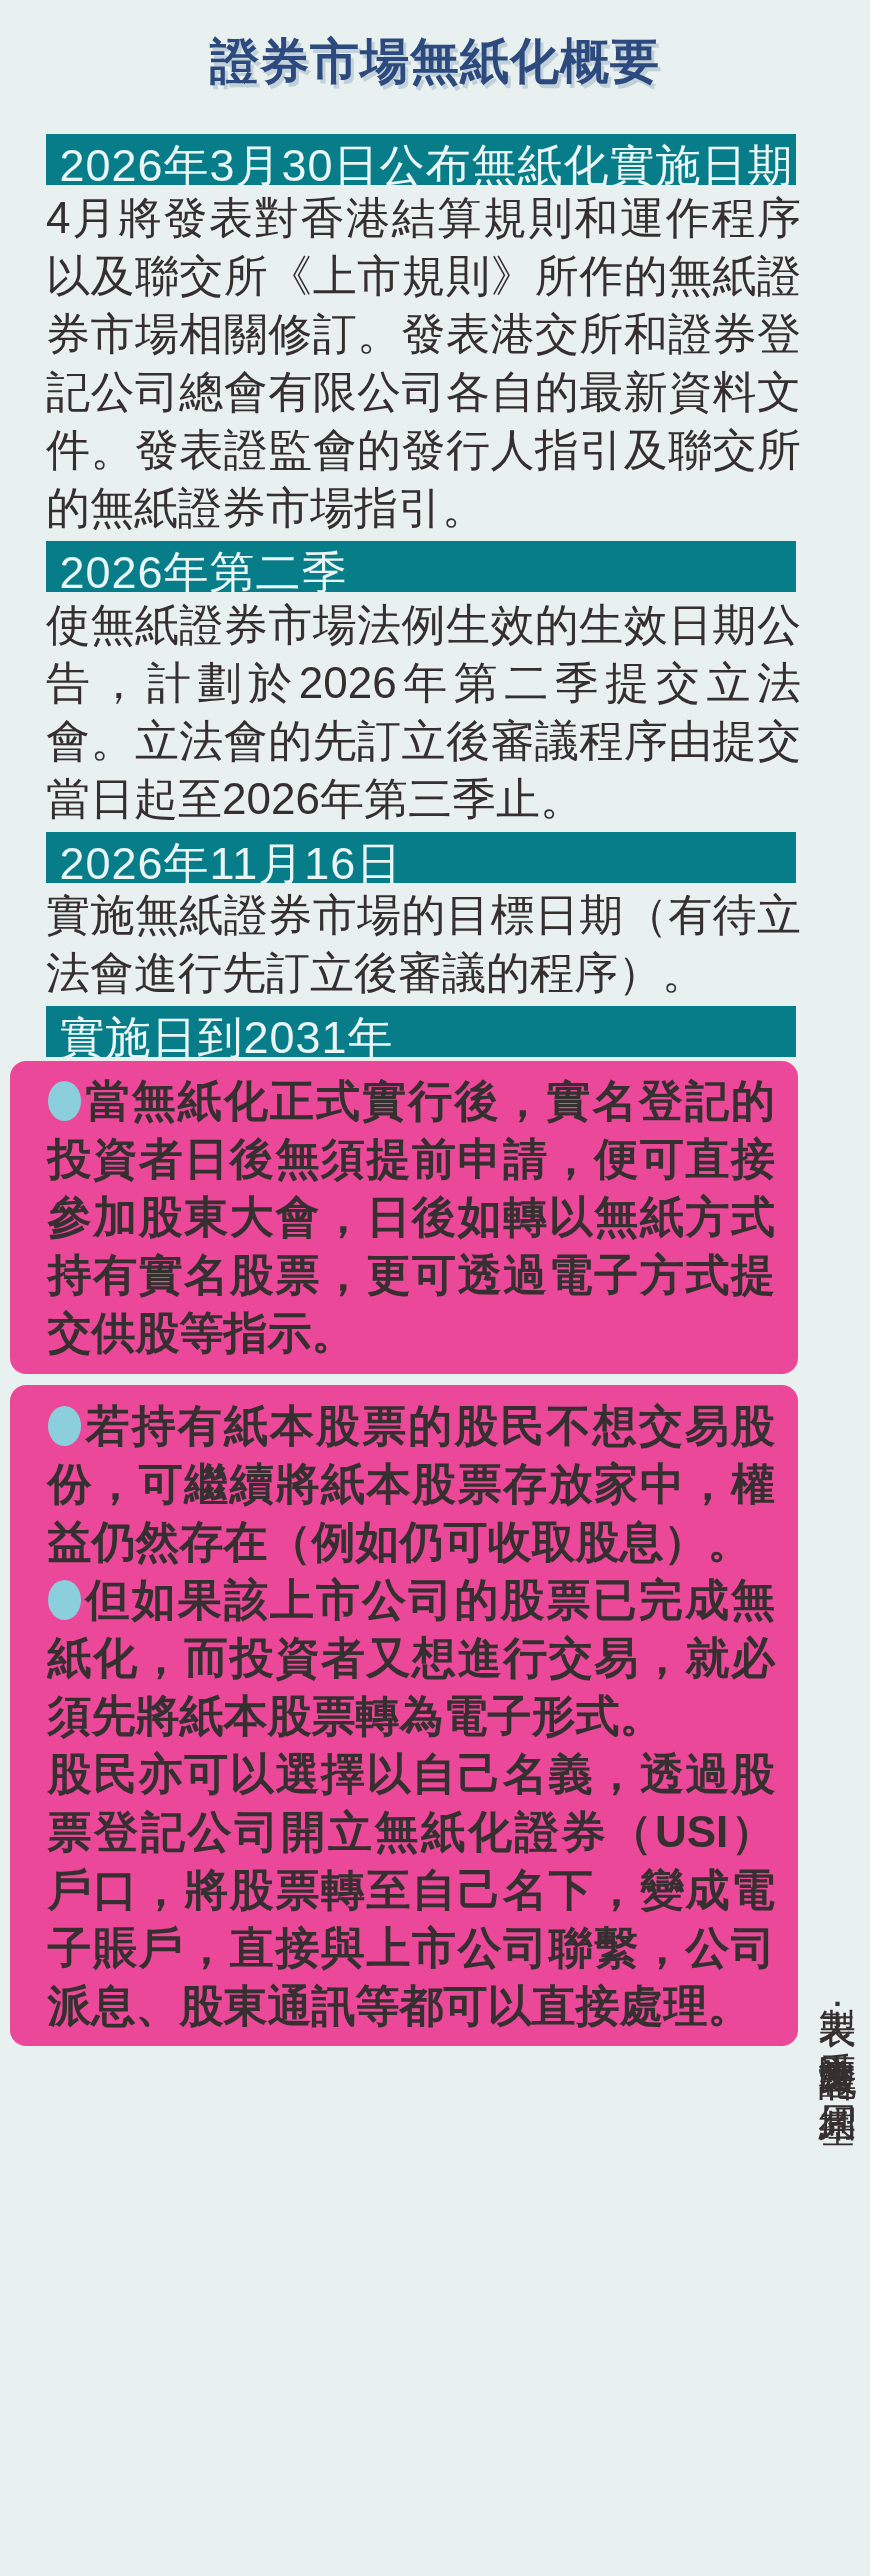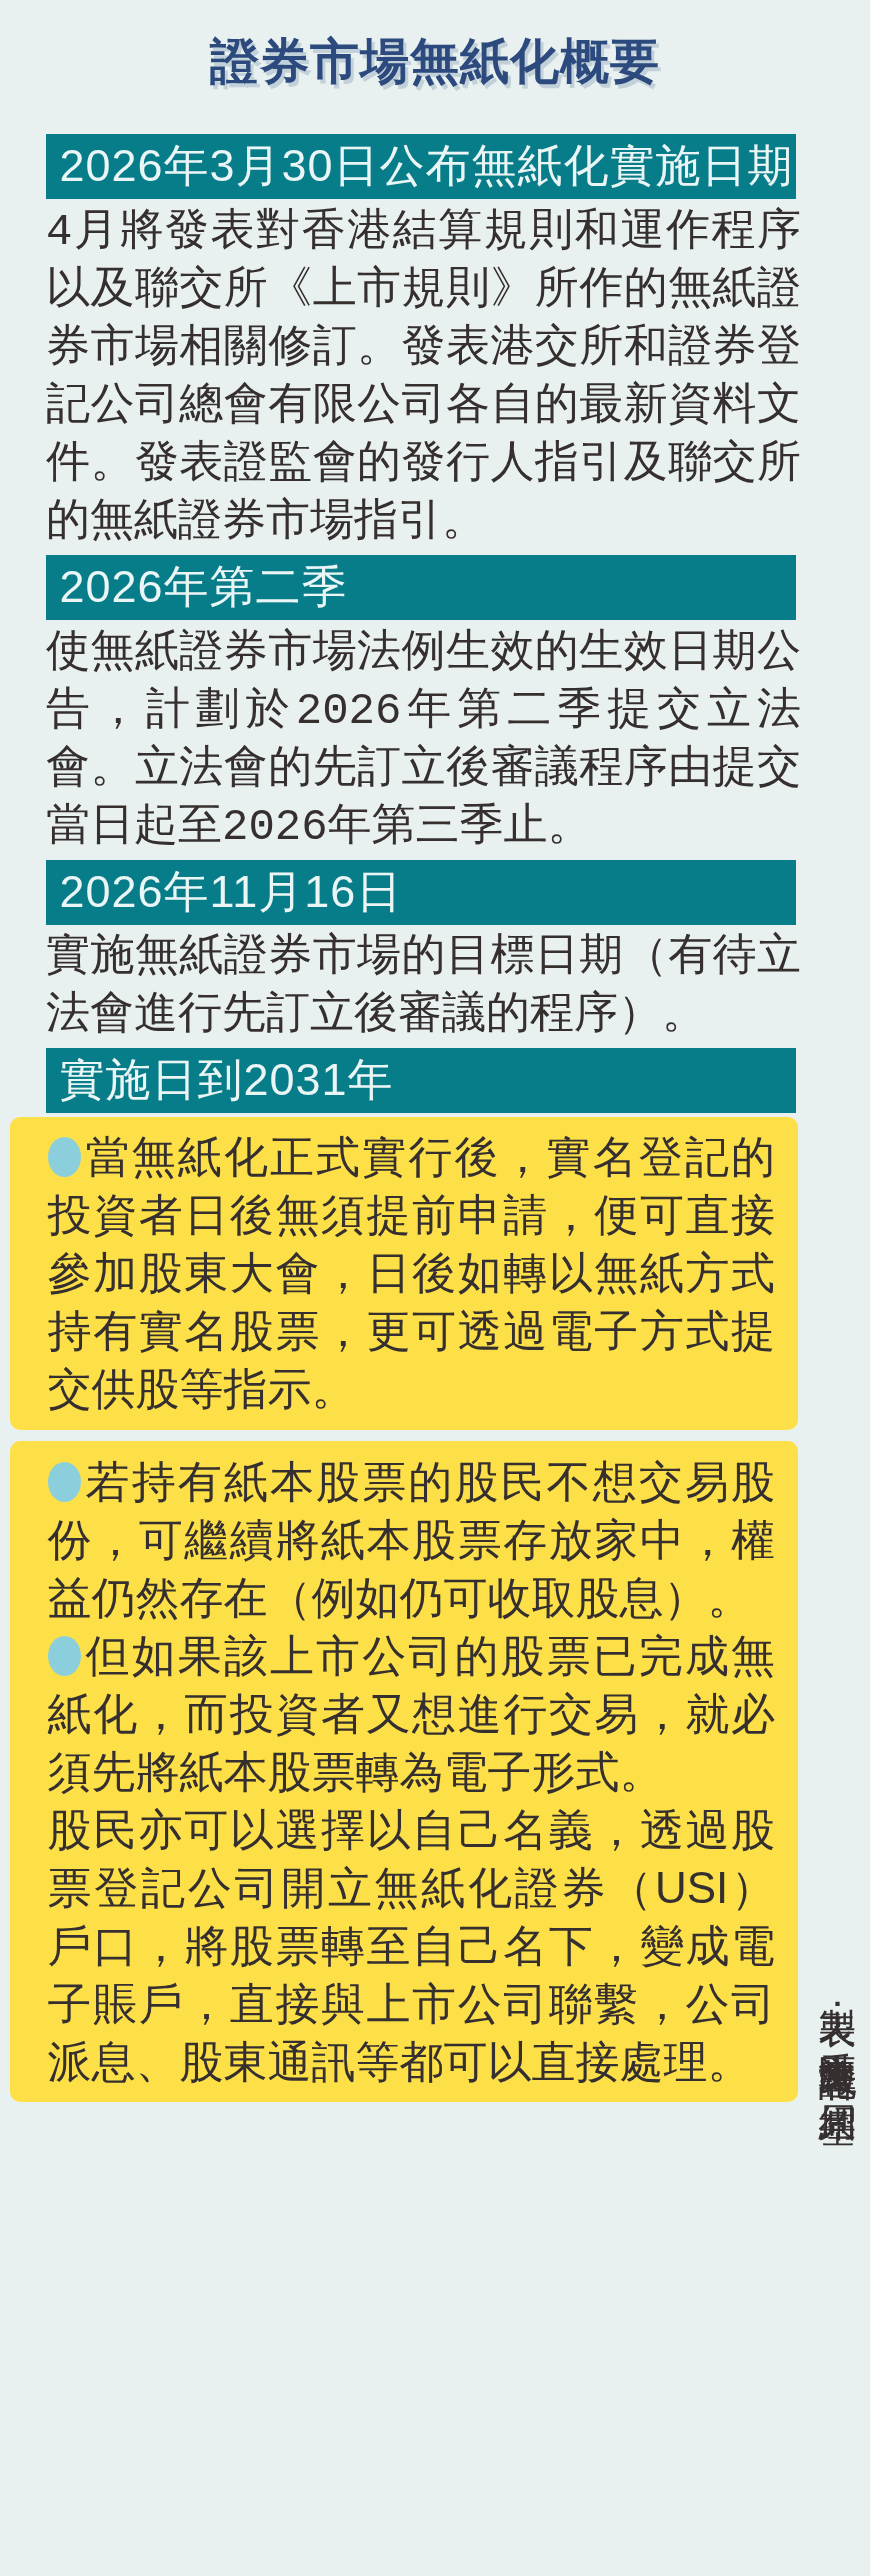--- a/index.html
+++ b/index.html
@@ -20,48 +20,48 @@
     font-size: 49px;
     line-height: 96px;
     font-weight: 900;
     color: #2c4a7d;
     letter-spacing: 1px;
     text-shadow: 2.9px 3.8px 0 rgba(122, 150, 178, 0.35);
     white-space: nowrap;
   }
   .section-header {
     margin: 0 74px 0 46px;
-    height: 65px;
+    height: 51px;
     background: #087d8a;
     color: #eaf5f5;
     font-size: 45px;
     line-height: 63px;
     padding-left: 13.4px;
     font-weight: 400;
     letter-spacing: 1px;
     white-space: nowrap;
     overflow: hidden;
   }
   .section-body {
     margin: 3.8px 69px 3.8px 46px;
     font-size: 44px;
     line-height: 58px;
     color: #362f30;
     text-align: justify;
     overflow-wrap: anywhere;
-    font-family: Liberation Mono, monospace;
   }
   .section-body p {
     margin: 0;
   }
   .card {
     margin: 3.8px 72px 11.5px 9.6px;
-    background: #fde047;
-    border-radius: 10px;
+    background: #ec4899;
+    border-radius: 16px;
     padding: 11.5px 23px 11.5px 38px;
+    font-weight: bold;
   }
   .card p {
     margin: 0;
     font-size: 44px;
     line-height: 58px;
     color: #362f30;
     text-align: justify;
     overflow-wrap: anywhere;
   }
   .bullet-dot {

